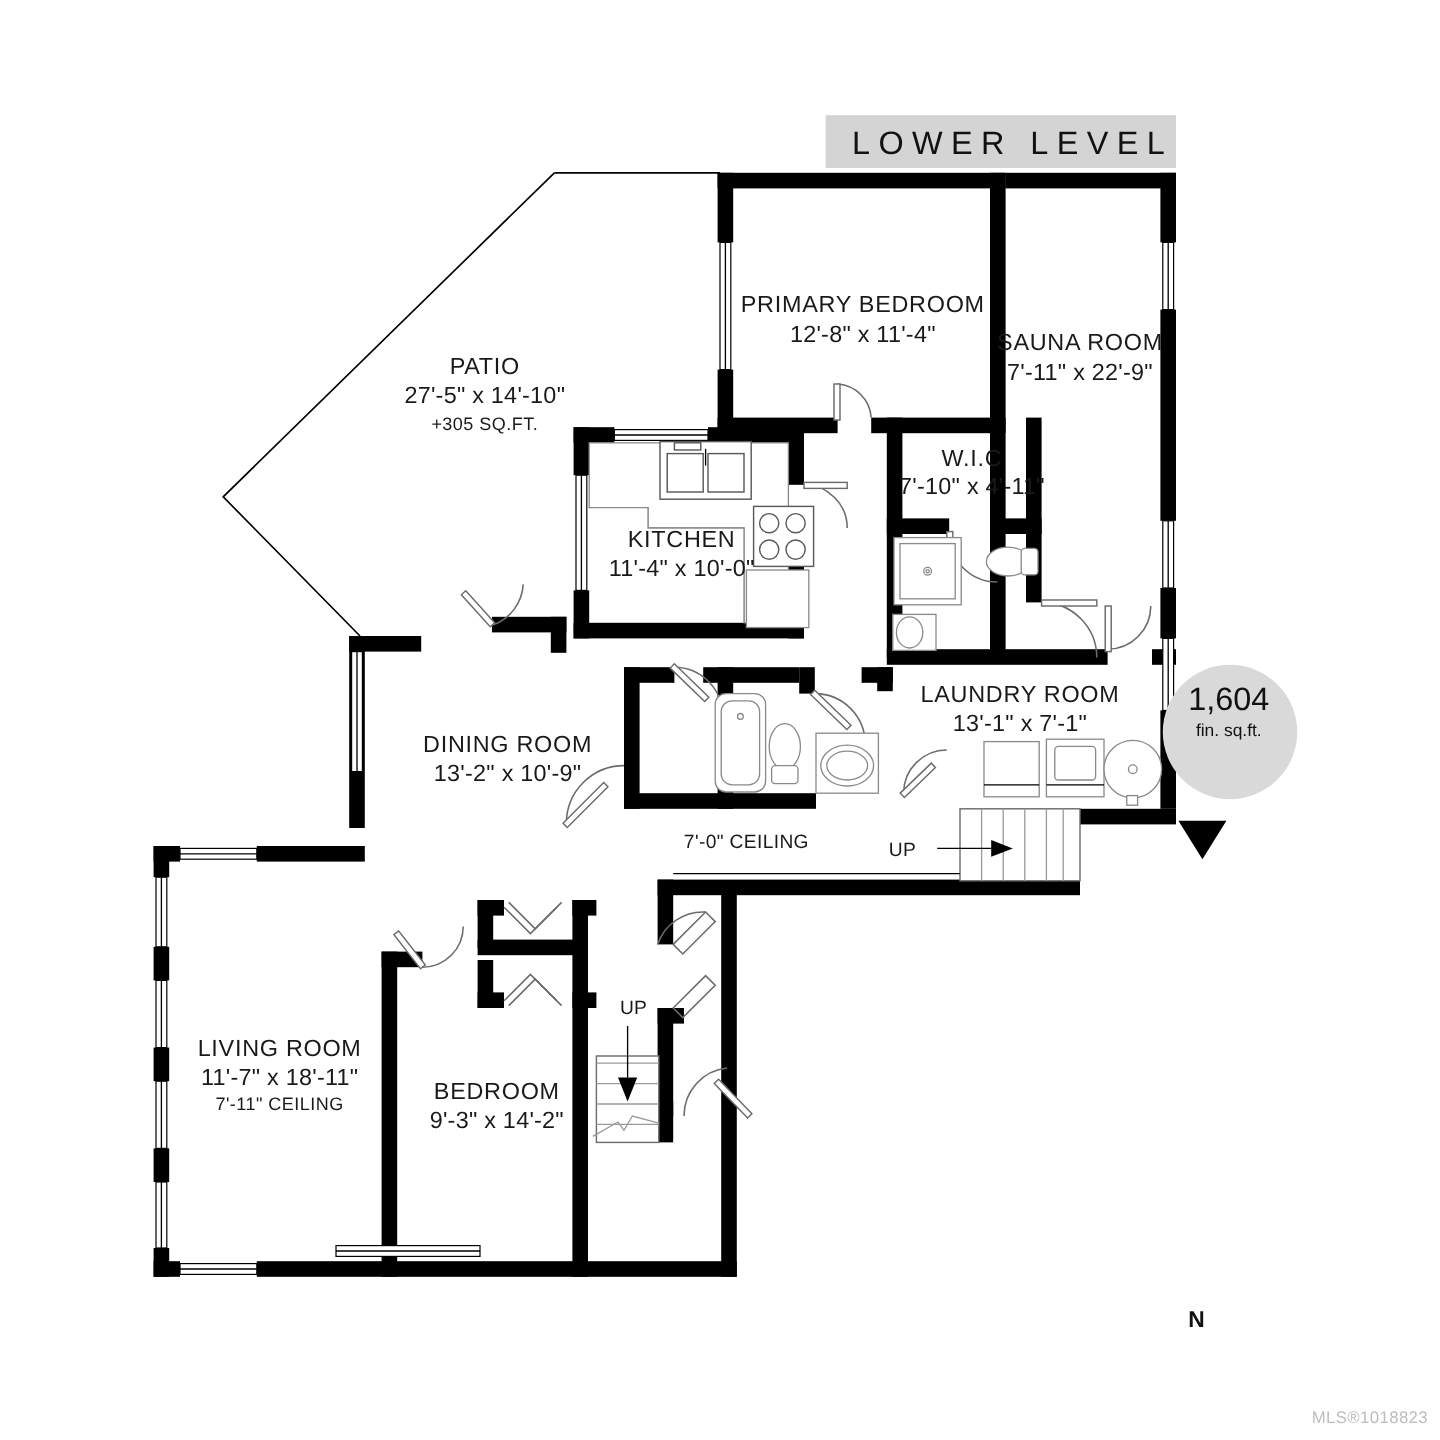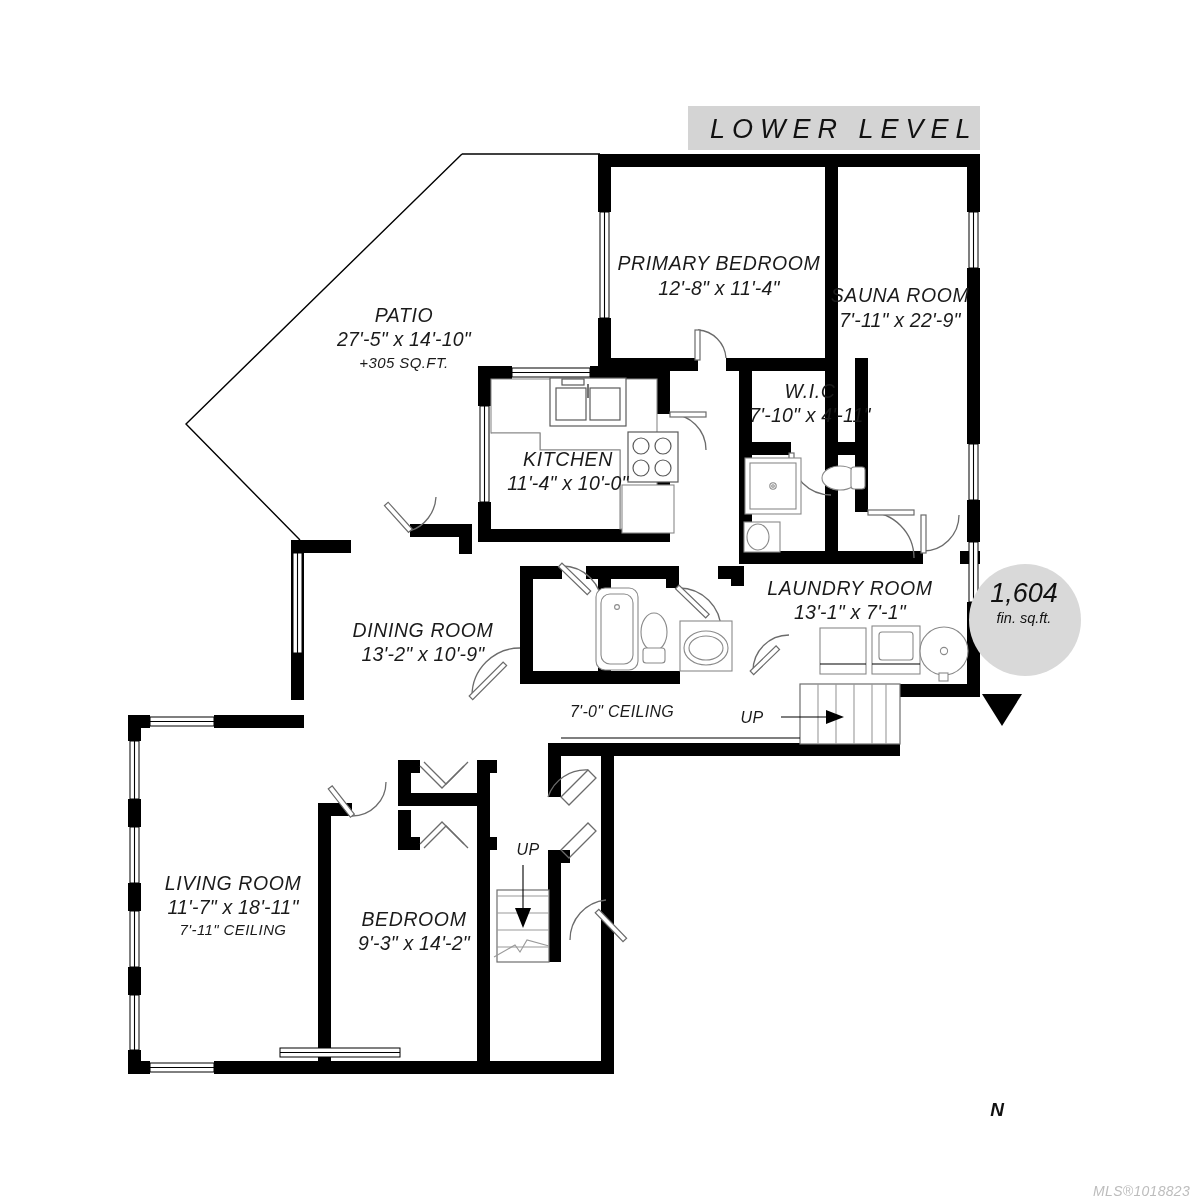--- a/index.html
+++ b/index.html
@@ -9,24 +9,23 @@
   }
   body {
     width: 1200px;
     height: 1200px;
     font-family: "Liberation Sans", sans-serif;
     position: relative;
     overflow: hidden;
   }
   #floorplan-root {
     position: absolute;
-    left: 0; top: 10px;
+    left: 0; top: 0;
     width: 1200px;
     height: 896px;
-    font-style: italic;
   }
   svg#plan {
     display: block;
     width: 1200px;
     height: 1200px;
   }
   .wall       { fill: #000000; }
   .thinline   { fill: none; stroke: #000000; stroke-width: 1.1; }
   .fixture    { fill: #ffffff; stroke: #5a5a5a; stroke-width: 1.2; }
   .fixture-lt { fill: #ffffff; stroke: #8a8a8a; stroke-width: 1.1; }

